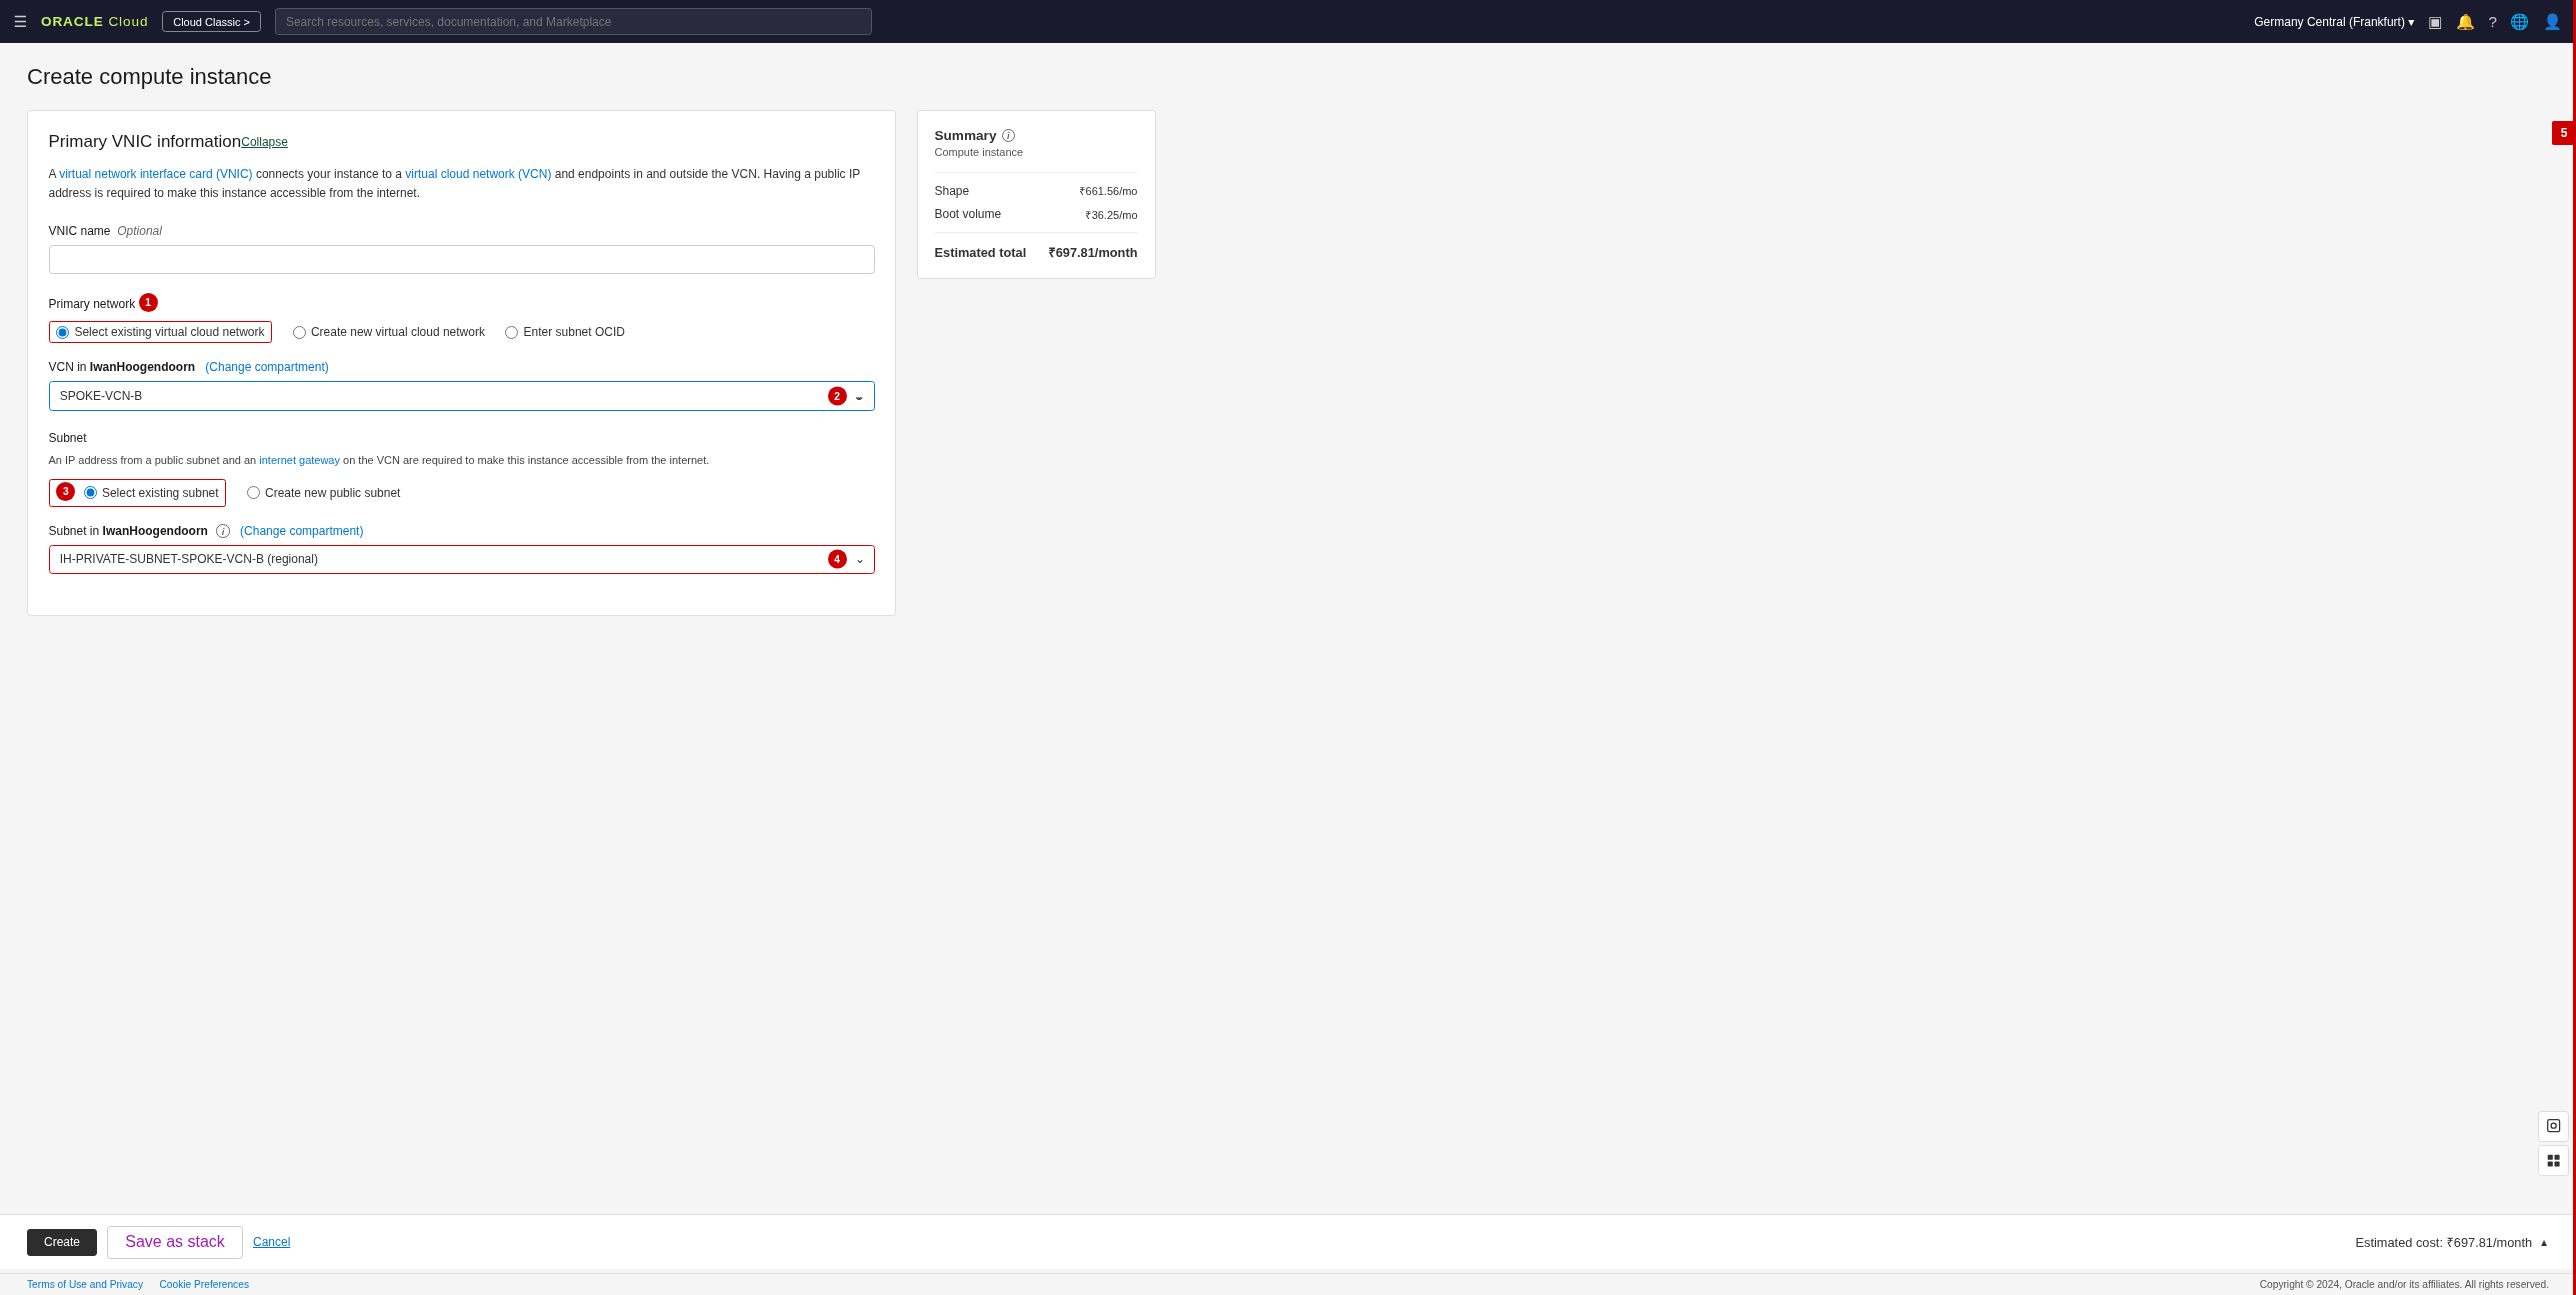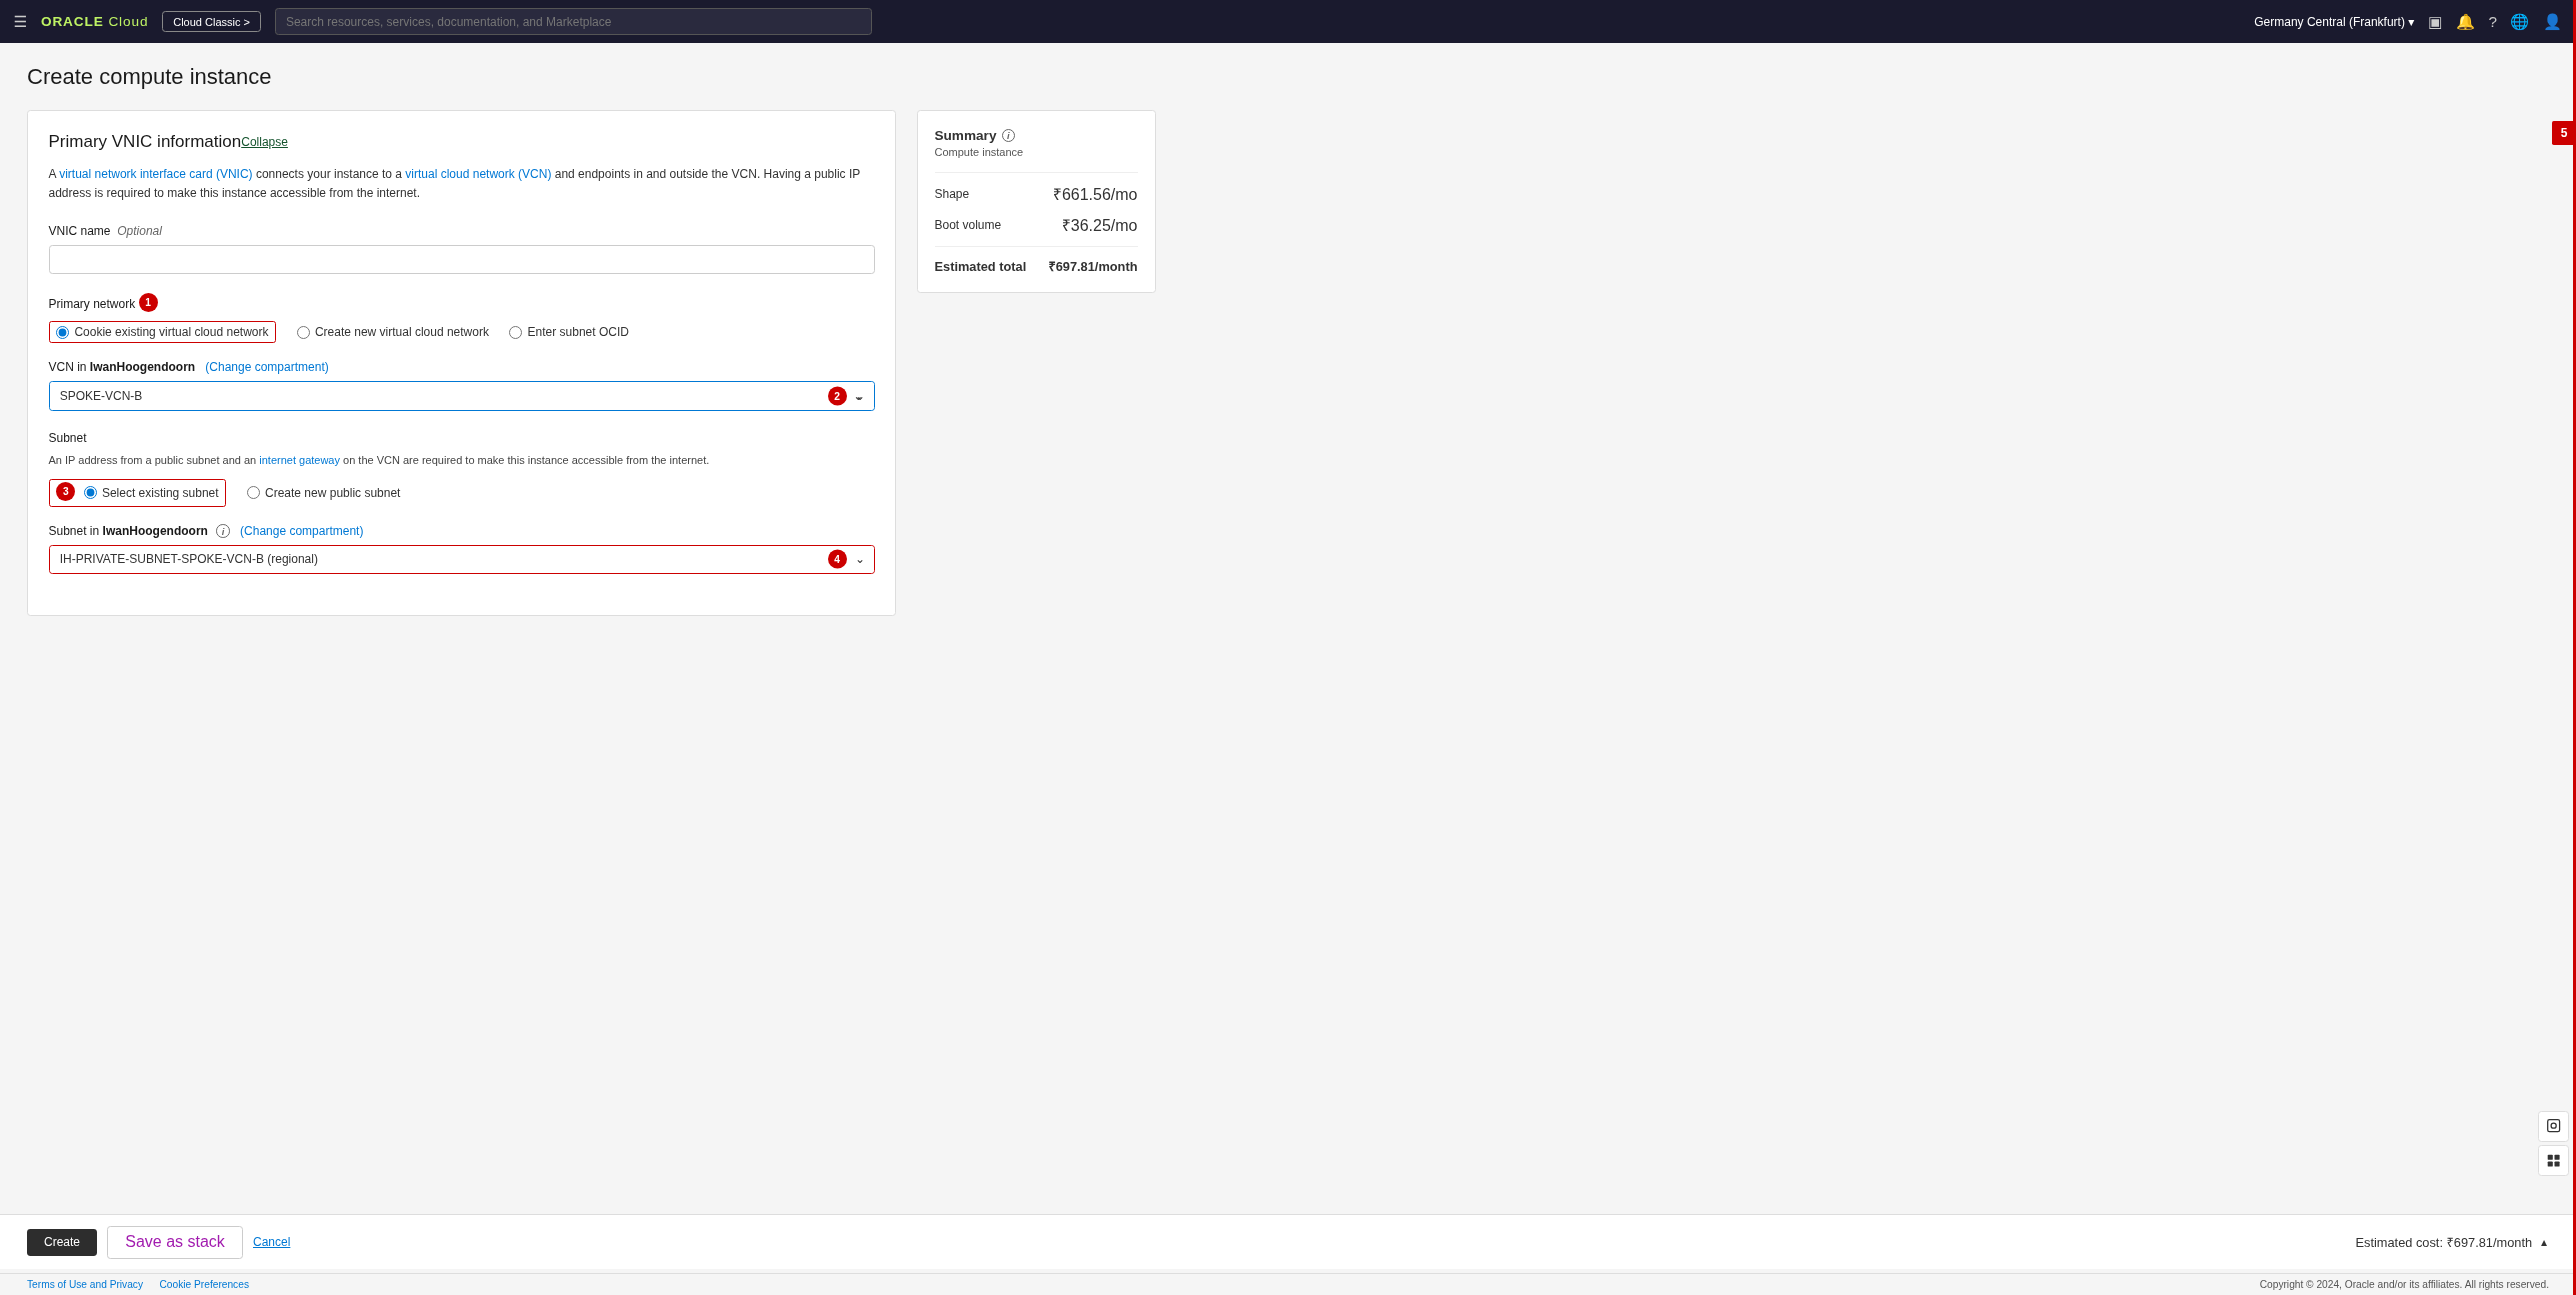--- a/index.html
+++ b/index.html
@@ -237,21 +237,21 @@
     }
     .summary-divider { border: none; border-top: 0.9px solid #eee; margin: 10.2px 0; }
     .summary-row {
       display: flex;
       justify-content: space-between;
       align-items: center;
       margin-bottom: 8.5px;
       font-size: 12px;
     }
     .summary-row .label { color: #333; }
-    .summary-row .value { color: #333; font-size: 16px; }
+    .summary-row .value { color: #333; font-size: 11px; }
     .summary-total {
       display: flex;
       justify-content: space-between;
       align-items: center;
       font-size: 12.8px;
       font-weight: 700;
       margin-top: 10.2px;
     }
 
     
@@ -451,21 +451,21 @@
       </div>
 
       <div class="primary-network-section">
         <div class="label-row">
           <span class="form-label" style="margin-bottom:0">Primary network</span>
           <span class="badge">1</span>
         </div>
         <div class="radio-group" style="margin-top:6.8px">
           <label class="radio-item red-border-box" style="padding:3.4px 6.8px;border-radius:2.6px;">
             <input type="radio" name="primary-network" checked="" style="">
-            <span>Cookie existing virtual cloud network</span>
+            <span>Select existing virtual cloud network</span>
           </label>
           <label class="radio-item">
             <input type="radio" name="primary-network" style="">
             <span>Create new virtual cloud network</span>
           </label>
           <label class="radio-item">
             <input type="radio" name="primary-network" style="">
             <span>Enter subnet OCID</span>
           </label>
         </div>

